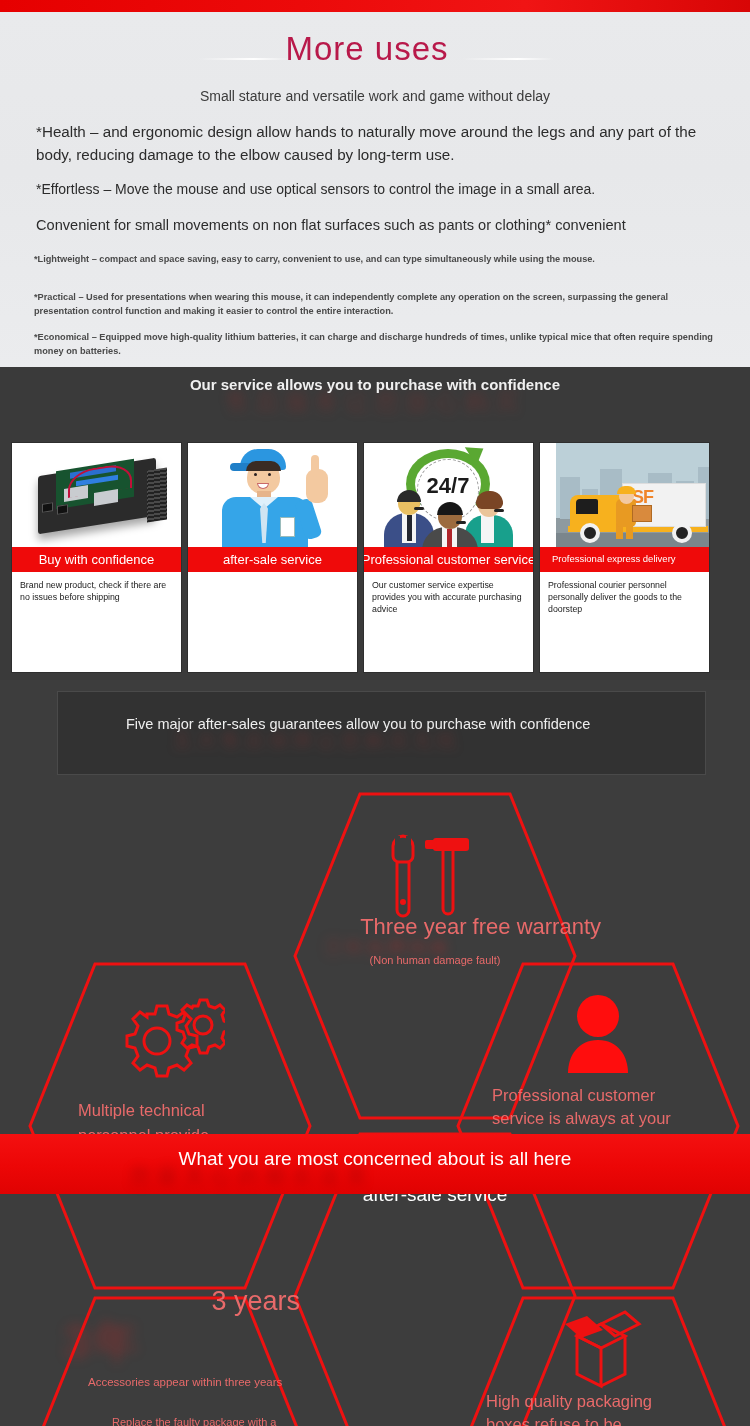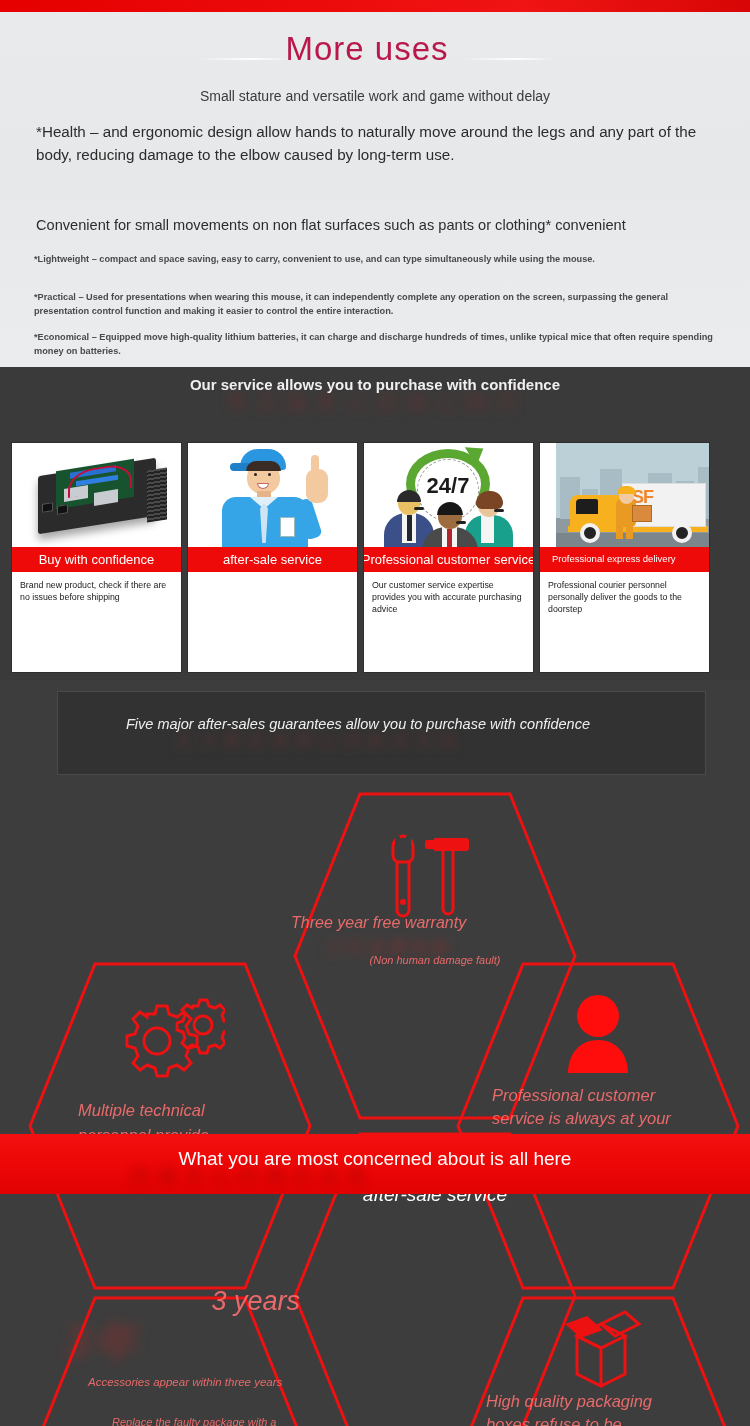--- a/index.html
+++ b/index.html
@@ -155,21 +155,21 @@
   .courier-b{ position:absolute; left:60px; top:56px; width:20px; height:28px; background:#e89a22; border-radius:5px;}
   .courier-h{ position:absolute; left:63px; top:46px; width:15px; height:15px; background:#f3c9a0; border-radius:50%;}
   .courier-cap{ position:absolute; left:61px; top:43px; width:19px; height:8px; background:#f7b11e; border-radius:9px 9px 0 0;}
   .parcel{ position:absolute; left:76px; top:62px; width:20px; height:17px; background:#d98a3d; border:1px solid #b06a22;}
   .c-leg{ position:absolute; background:#e89a22; width:7px; height:16px;}
   .road{ position:absolute; left:0; bottom:0; width:100%; height:14px; background:#7b868c;}
 
   
   .hexzone{
     position:absolute; left:0; top:680px; width:750px; height:746px;
-    background:#3d3d3d; overflow:hidden;font-style:italic;
+    background:#3d3d3d; overflow:hidden;
   }
   .guarantee-box{
     position:absolute; left:57px; top:11px; width:649px; height:84px;
     background:#323232; border:1px solid #4a4a4a;
   }
   .guarantee-ghost{
     position:absolute; left:115px; top:36px; width:520px; font-size:19px;
     color:rgba(170,50,50,.30); filter:blur(5px); letter-spacing:5px;
   }
   .guarantee-text{
@@ -203,20 +203,21 @@
 
 <div class="top-bar"></div>
 
 <section class="uses">
   <div class="title-rule l"></div>
   <div class="title-rule r"></div>
   <h1 class="uses-title">More uses</h1>
   <div class="uses-sub">Small stature and versatile work and game without delay</div>
 
   <p class="uses-p p1">*Health – and ergonomic design allow hands to naturally move around the legs and any part of the body, reducing damage to the elbow caused by long-term use.</p>
+  <p class="uses-p p2">*Effortless – Move the mouse and use optical sensors to control the image in a small area.</p>
   <p class="uses-p p3">Convenient for small movements on non flat surfaces such as pants or clothing* convenient</p>
 
   <p class="uses-small s1">*Lightweight – compact and space saving, easy to carry, convenient to use, and can type simultaneously while using the mouse.</p>
   <p class="uses-small s2">*Practical – Used for presentations when wearing this mouse, it can independently complete any operation on the screen, surpassing the general presentation control function and making it easier to control the entire interaction.</p>
   <p class="uses-small s3">*Economical – Equipped move high-quality lithium batteries, it can charge and discharge hundreds of times, unlike typical mice that often require spending money on batteries.</p>
 </section>
 
 <section class="service">
   <div class="service-ghost">售后服务让您放心购买</div>
   <h2 class="service-title">Our service allows you to purchase with confidence</h2>
@@ -345,21 +346,21 @@
                    M24 34 l0 48 a6 6 0 0 0 12 0 l0 -48" fill="none" stroke="#ee1111" stroke-width="3"></path>
           <circle cx="30" cy="74" r="3" fill="#ee1111"></circle>
           <rect x="22" y="8" width="5" height="14" fill="#3d3d3d"></rect>
           <rect x="33" y="8" width="5" height="14" fill="#3d3d3d"></rect>
           <rect x="60" y="10" width="36" height="13" rx="3" fill="#ee1111"></rect>
           <rect x="52" y="12" width="12" height="9" rx="2" fill="#ee1111"></rect>
           <path d="M70 23 l0 58 a5 5 0 0 0 10 0 l0 -58" fill="none" stroke="#ee1111" stroke-width="3"></path>
         </svg>
       </span>
       <div class="hex-ghost" style="left:40px;top:150px;width:220px;font-size:17px;">三年免费保修</div>
-      <div class="hex-label" style="left:6px;top:128px;width:300px;text-align:left;font-size:16px;">Three year free warranty</div>
+      <div class="hex-label" style="left:16px;top:128px;width:300px;text-align:right;font-size:22px;">Three year free warranty</div>
       <div class="hex-label" style="left:0px;top:168px;width:300px;text-align:center;font-size:11px;">(Non human damage fault)</div>
     </div>
 
     <div class="hex" style="left:20px;top:166px;width:300px;height:340px;">
       <svg width="300" height="340" viewBox="0 0 300 340">
         <polygon points="75,8 225,8 290,170 225,332 75,332 10,170" fill="none" stroke="#ee1111" stroke-width="3"></polygon>
       </svg>
       <span style="position:absolute;left:85px;top:40px;">
         <svg width="120" height="90" viewBox="0 0 120 90">
           <g fill="none" stroke="#ee1111" stroke-width="3">

